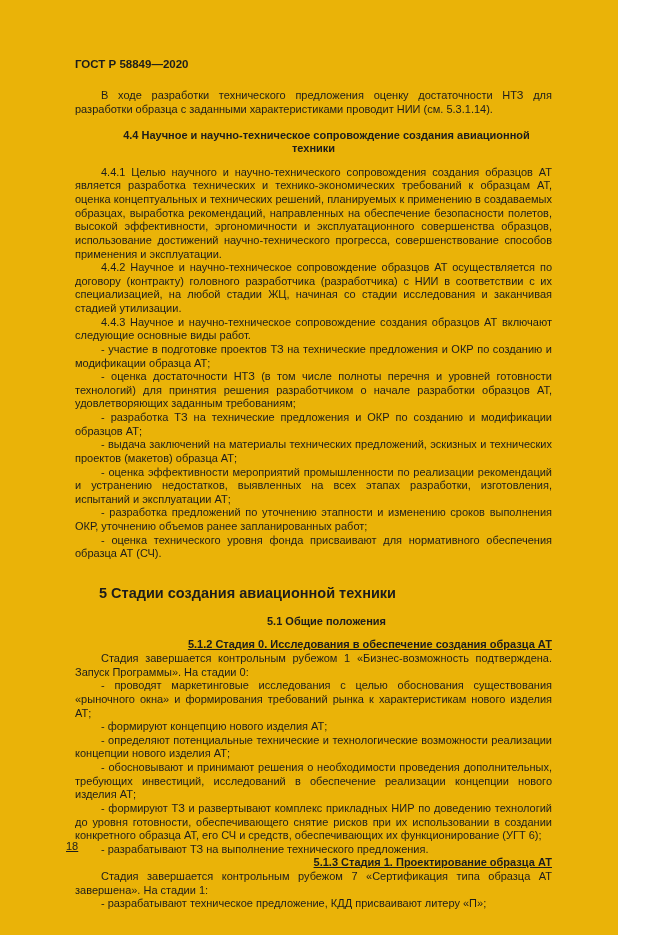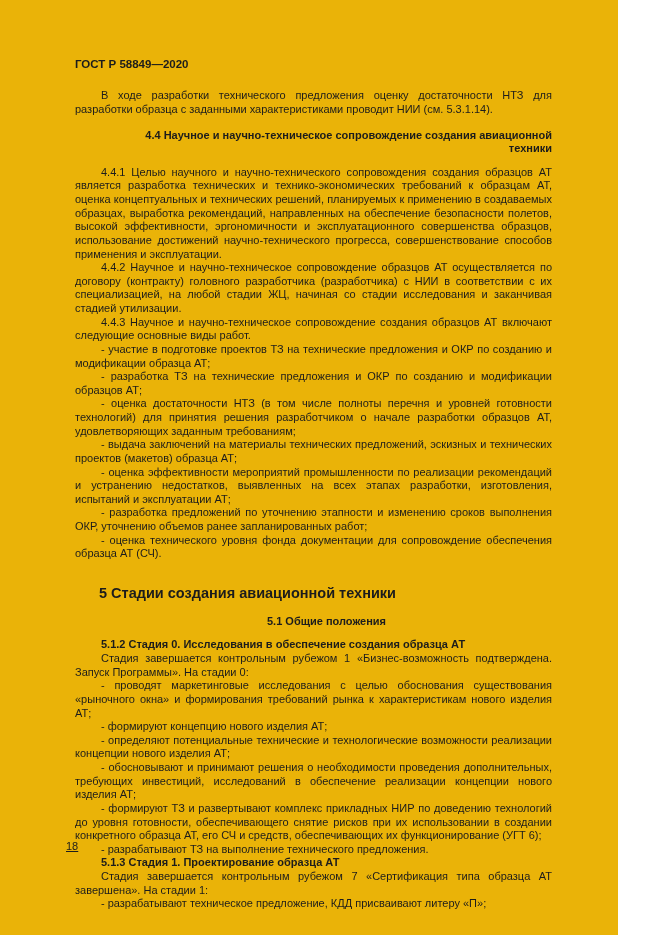--- a/index.html
+++ b/index.html
@@ -28,38 +28,39 @@
   .blk {
     margin: 0;
     text-align: justify;
     text-indent: 26px;
   }
   .p, .li {
     text-align: justify;
   }
   .h-44 {
     font-weight: bold;
-    text-align: right;
+    text-align: center;
     margin: 12px 0 10px 0;
   }
   .section-title {
     font-weight: bold;
     font-size: 14.5px;
     text-align: left;
     text-indent: 24px;
     margin: 24px 0 1px 0;
   }
   .subsection-title {
     font-weight: bold;
     text-align: center;
     margin: 12px 0 10px 0;
   }
   .run-in-title {
     font-weight: bold;
-    text-align: left;
+    text-align: right;
+    text-decoration: underline;
   }
   .page-number {
     position: absolute;
     left: 66px;
     top: 840px;
     font-size: 11px;
     color: #1c1c1c;
     text-decoration: underline;
   }
 </style>
@@ -69,26 +70,26 @@
 <div class="page">
   <div class="doc-number">ГОСТ Р 58849—2020</div>
 
   <div>
       <div class="blk p">В ходе разработки технического предложения оценку достаточности НТЗ для разработки образца с заданными характеристиками проводит НИИ (см. 5.3.1.14).</div>
       <div class="blk h-44">4.4 Научное и научно-техническое сопровождение создания авиационной техники</div>
       <div class="blk p">4.4.1 Целью научного и научно-технического сопровождения создания образцов АТ является разработка технических и технико-экономических требований к образцам АТ, оценка концептуальных и технических решений, планируемых к применению в создаваемых образцах, выработка рекомендаций, направленных на обеспечение безопасности полетов, высокой эффективности, эргономичности и эксплуатационного совершенства образцов, использование достижений научно-технического прогресса, совершенствование способов применения и эксплуатации.</div>
       <div class="blk p">4.4.2 Научное и научно-техническое сопровождение образцов АТ осуществляется по договору (контракту) головного разработчика (разработчика) с НИИ в соответствии с их специализацией, на любой стадии ЖЦ, начиная со стадии исследования и заканчивая стадией утилизации.</div>
       <div class="blk p">4.4.3 Научное и научно-техническое сопровождение создания образцов АТ включают следующие основные виды работ.</div>
       <div class="blk li">- участие в подготовке проектов ТЗ на технические предложения и ОКР по созданию и модификации образца АТ;</div>
+      <div class="blk li">- оценка достаточности НТЗ (в том числе полноты перечня и уровней готовности технологий) для принятия решения разработчиком о начале разработки образцов АТ, удовлетворяющих заданным требованиям;</div>
       <div class="blk li">- разработка ТЗ на технические предложения и ОКР по созданию и модификации образцов АТ;</div>
-      <div class="blk li">- оценка достаточности НТЗ (в том числе полноты перечня и уровней готовности технологий) для принятия решения разработчиком о начале разработки образцов АТ, удовлетворяющих заданным требованиям;</div>
       <div class="blk li">- выдача заключений на материалы технических предложений, эскизных и технических проектов (макетов) образца АТ;</div>
       <div class="blk li">- оценка эффективности мероприятий промышленности по реализации рекомендаций и устранению недостатков, выявленных на всех этапах разработки, изготовления, испытаний и эксплуатации АТ;</div>
       <div class="blk li">- разработка предложений по уточнению этапности и изменению сроков выполнения ОКР, уточнению объемов ранее запланированных работ;</div>
-      <div class="blk li">- оценка технического уровня фонда документации для сопровождение обеспечения образца АТ (СЧ).</div>
+      <div class="blk li">- оценка технического уровня фонда присваивают для нормативного обеспечения образца АТ (СЧ).</div>
       <div class="blk section-title">5 Стадии создания авиационной техники</div>
       <div class="blk subsection-title">5.1 Общие положения</div>
       <div class="blk run-in-title">5.1.2 Стадия 0. Исследования в обеспечение создания образца АТ</div>
       <div class="blk p">Стадия завершается контрольным рубежом 1 «Бизнес-возможность подтверждена. Запуск Программы». На стадии 0:</div>
       <div class="blk li">- проводят маркетинговые исследования с целью обоснования существования «рыночного окна» и формирования требований рынка к характеристикам нового изделия АТ;</div>
       <div class="blk li">- формируют концепцию нового изделия АТ;</div>
       <div class="blk li">- определяют потенциальные технические и технологические возможности реализации концепции нового изделия АТ;</div>
       <div class="blk li">- обосновывают и принимают решения о необходимости проведения дополнительных, требующих инвестиций, исследований в обеспечение реализации концепции нового изделия АТ;</div>
       <div class="blk li">- формируют ТЗ и развертывают комплекс прикладных НИР по доведению технологий до уровня готовности, обеспечивающего снятие рисков при их использовании в создании конкретного образца АТ, его СЧ и средств, обеспечивающих их функционирование (УГТ 6);</div>
       <div class="blk li">- разрабатывают ТЗ на выполнение технического предложения.</div>

